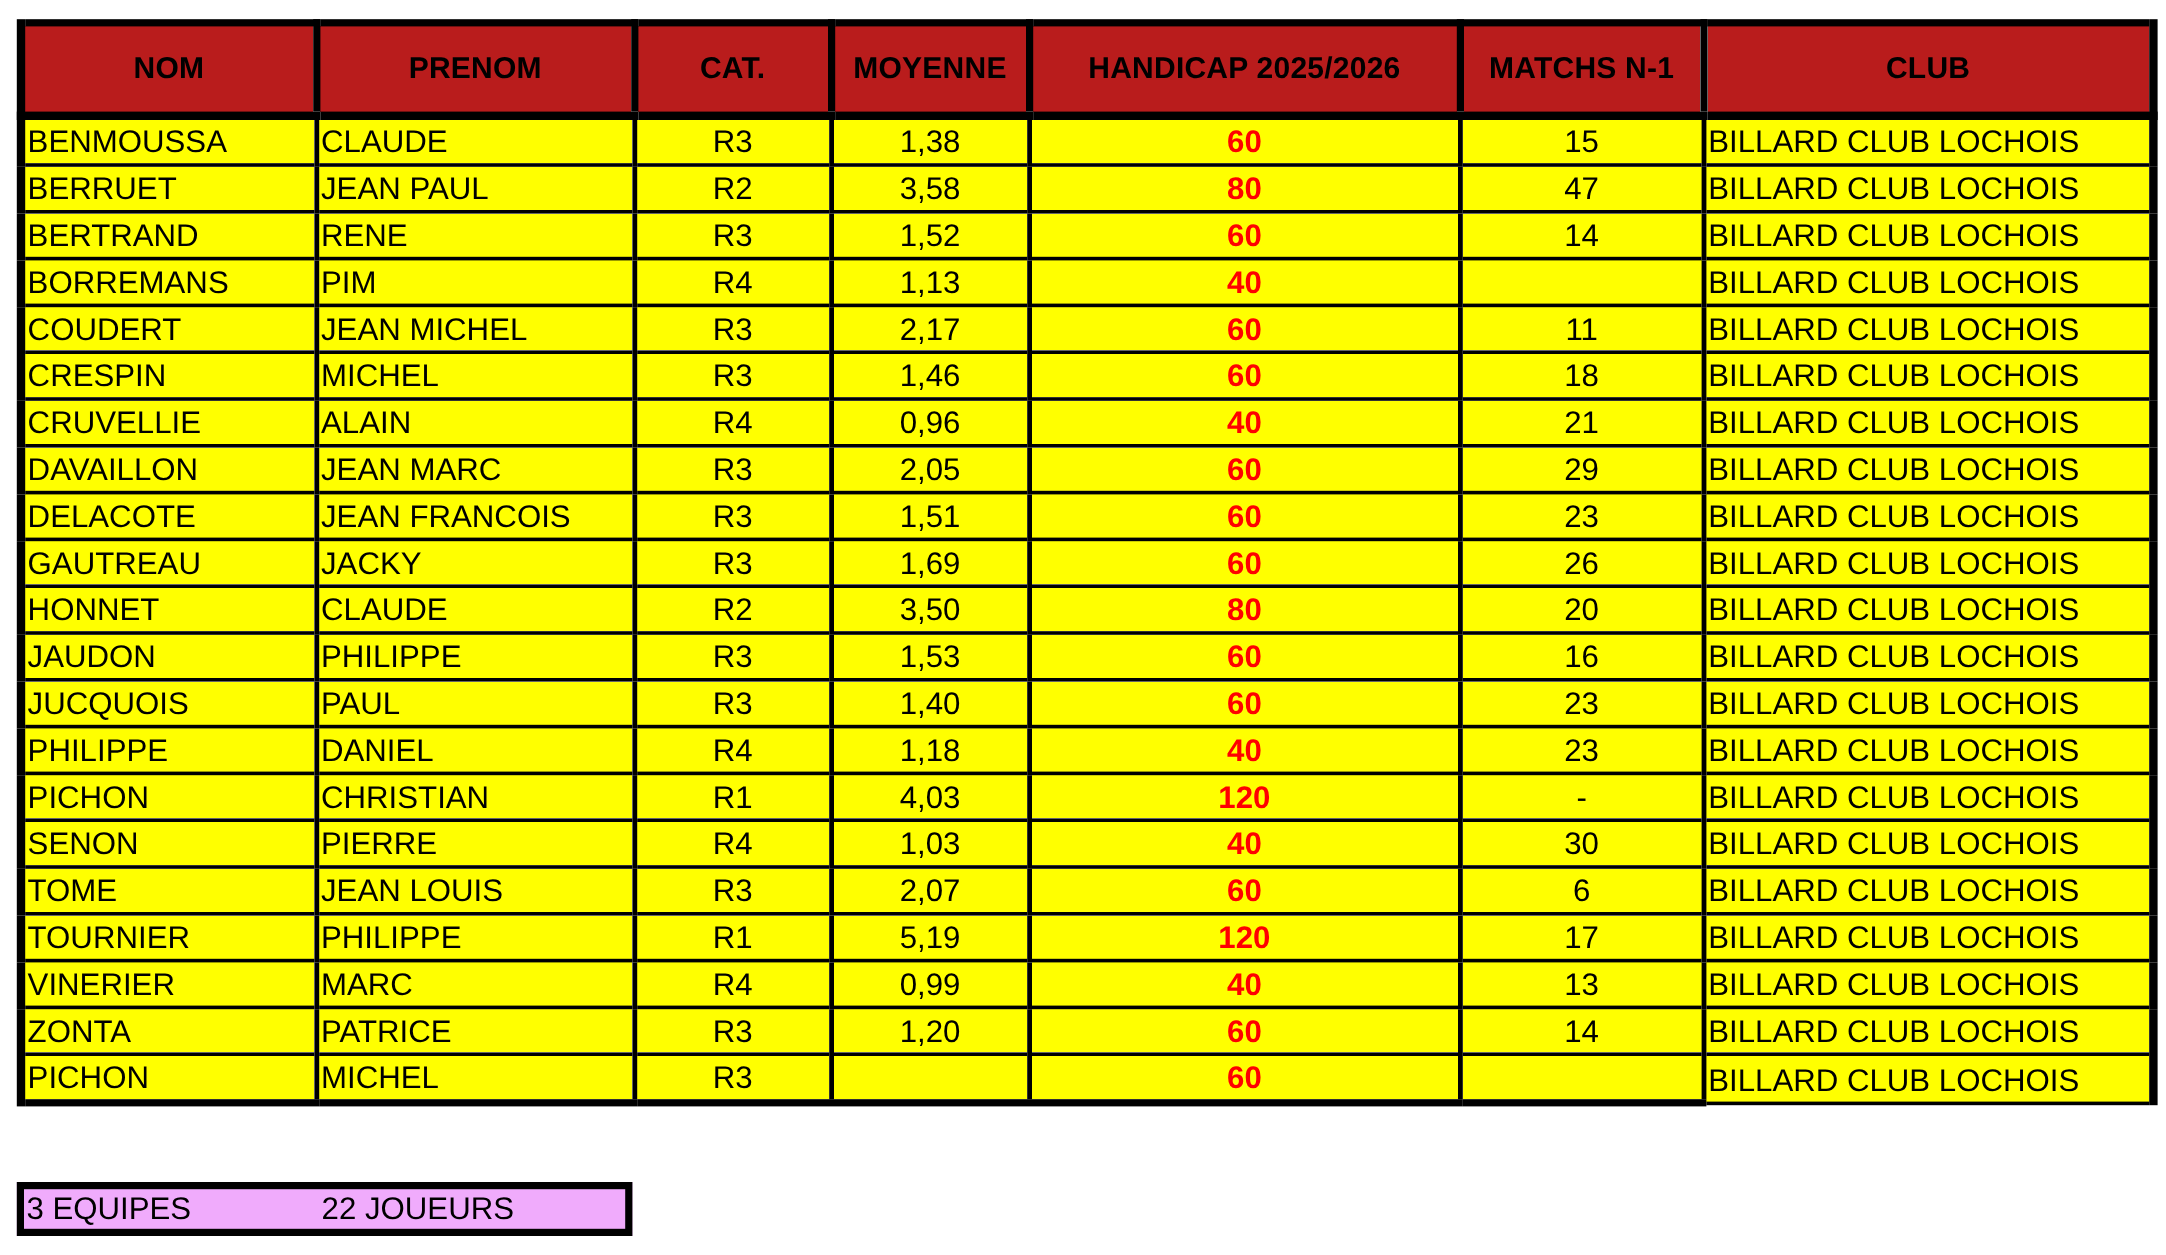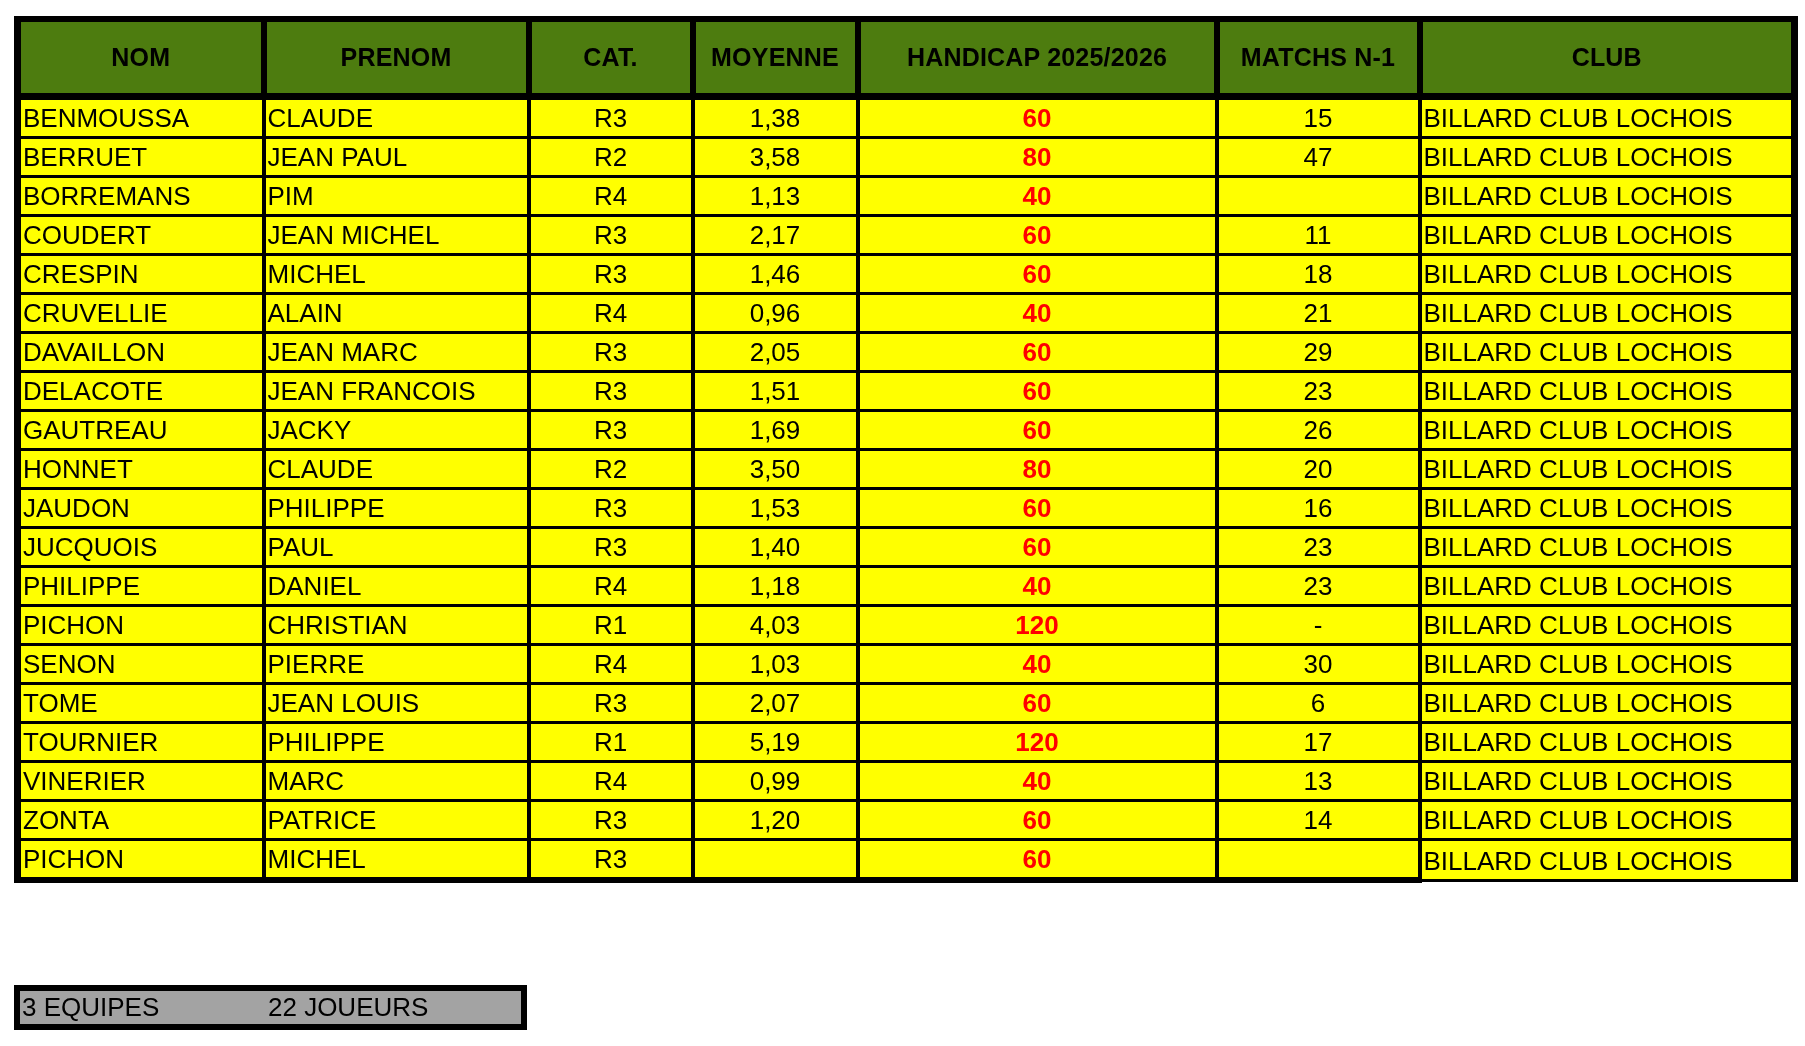--- a/index.html
+++ b/index.html
@@ -2,40 +2,40 @@
 <html><head>
 <meta charset="utf-8">
 <style>
   html, body { margin:0; padding:0; background:#ffffff; }
   body { width:1805px; height:1046px; position:relative; overflow:hidden;
          font-family:"Liberation Sans", "DejaVu Sans", sans-serif; color:#000; }
   .sheet { position:absolute; left:14px; top:16px; }
   table.roster { border-collapse:collapse; table-layout:fixed; }
   table.roster th, table.roster td { padding:0; overflow:hidden; white-space:nowrap; }
   table.roster thead th {
-    background:#4d7c0f; height:71px; font-weight:bold; font-size:25px;
+    background:#b91c1c; height:71px; font-weight:bold; font-size:25px;
     text-align:center; border:6px solid #000; border-bottom-width:7px;
     letter-spacing:0.2px;
   }
   table.roster tbody td {
     background:#ffff00; height:36px; font-size:26px; line-height:36px;
     border-left:4px solid #000; border-right:4px solid #000;
     border-bottom:3px solid #000; vertical-align:bottom;
   }
   table.roster tbody td.left { text-align:left; padding-left:2px; }
   table.roster tbody td.center { text-align:center; }
   table.roster tbody td.hcp { color:#ff0000; font-weight:bold;margin-top:13px; }
   table.roster tbody tr:last-child td { border-bottom:6px solid #000; }
   table.roster tbody tr:last-child td.club { border-bottom:3px solid #000; }
   table.roster td:first-child, table.roster th:first-child { border-left-width:7px; }
   table.roster td.club { border-right-width:7px; }
   table.roster th.club { border-right-width:7px; }
 
   .summary { position:absolute; left:14px; top:985px; width:513px; height:45px;
-             box-sizing:border-box; border:6px solid #000; background:#a3a3a3;
+             box-sizing:border-box; border:6px solid #000; background:#f0abfc;
              display:flex; font-size:26px; line-height:33px; }
   .summary .s1 { width:244px; padding-left:2px; }
   .summary .s2 { flex:1; padding-left:2px; }
 </style>
 </head>
 <body>
 
 <div class="sheet">
   <table class="roster">
     <colgroup>
@@ -71,20 +71,29 @@
         <tr>
           <td class="left">BERRUET</td>
           <td class="left">JEAN PAUL</td>
           <td class="center">R2</td>
           <td class="center">3,58</td>
           <td class="center hcp">80</td>
           <td class="center">47</td>
           <td class="left club">BILLARD CLUB LOCHOIS</td>
         </tr>
         <tr>
+          <td class="left">BERTRAND</td>
+          <td class="left">RENE</td>
+          <td class="center">R3</td>
+          <td class="center">1,52</td>
+          <td class="center hcp">60</td>
+          <td class="center">14</td>
+          <td class="left club">BILLARD CLUB LOCHOIS</td>
+        </tr>
+        <tr>
           <td class="left">BORREMANS</td>
           <td class="left">PIM</td>
           <td class="center">R4</td>
           <td class="center">1,13</td>
           <td class="center hcp">40</td>
           <td class="center"></td>
           <td class="left club">BILLARD CLUB LOCHOIS</td>
         </tr>
         <tr>
           <td class="left">COUDERT</td>

